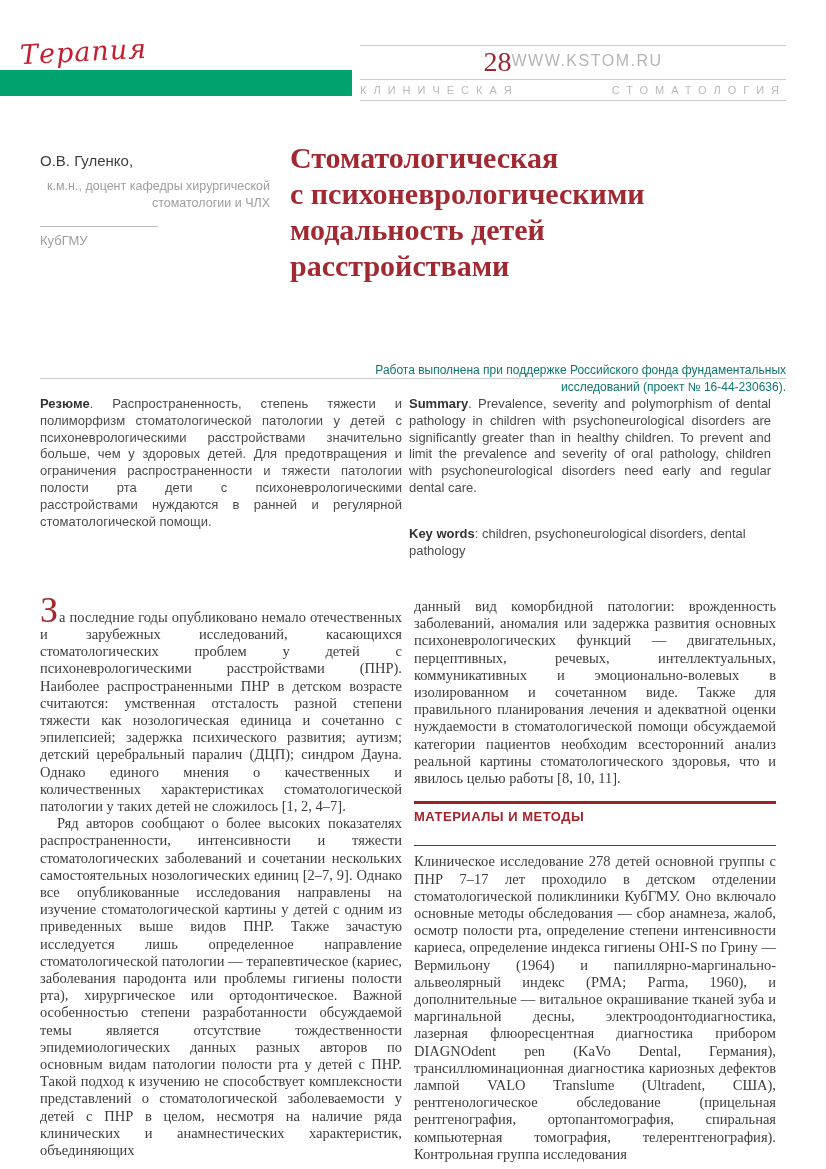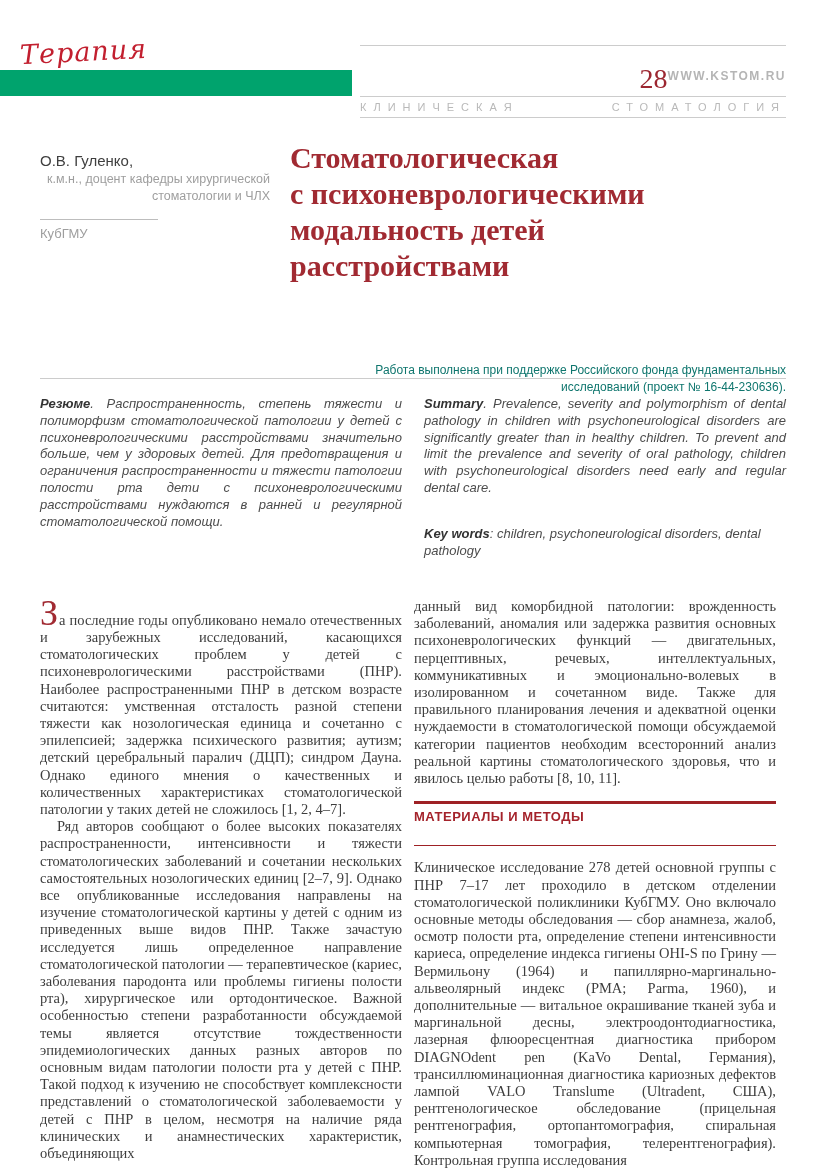--- a/index.html
+++ b/index.html
@@ -31,39 +31,38 @@
   .green-bar{
     position:absolute;left:0;top:70px;
     width:352px;height:26px;
     background:var(--green);
   }
   .header-right{
     position:absolute;left:360px;top:45px;width:426px;
   }
   .hr-rule{border-top:1px solid var(--light-rule);}
   .hr-row1{
-    display:flex;justify-content:flex-end;align-items:flex-start;
+    display:flex;justify-content:center;align-items:flex-start;
     padding:2px 0 3px 0;
-    margin-top:17px;
   }
   .page-number{
     font-family:"Liberation Serif",serif;
     font-size:28px;line-height:28px;color:#9c2731;
   }
   .site-url{
-    font-size:12px;letter-spacing:1.5px;color:#b5b5b5;margin-top:4px;font-weight:bold;
+    font-size:16px;letter-spacing:1.5px;color:#b5b5b5;margin-top:4px;
   }
   .journal-line{
     display:flex;justify-content:space-between;
     padding:4px 0 4px 0;
     font-size:11px;letter-spacing:7px;color:#b9b9b9;gap:45px;
   }
   
   .author-block{position:absolute;left:40px;top:152px;width:230px;}
-  .author-name{font-size:15px;color:#3f3f3f;margin-bottom:2px;}
+  .author-name{font-size:15px;color:#3f3f3f;margin-bottom:9px;}
   .author-degree{font-size:12.5px;line-height:17px;color:var(--gray-text);text-align:right;}
   .author-divider{width:118px;border-top:1px solid #bdbdbd;margin:14px 0 6px 0;}
   .author-affiliation{font-size:13px;color:var(--gray-text);}
   
   .article-title{
     position:absolute;left:290px;top:140px;width:500px;
     font-family:"Liberation Serif",serif;
     font-size:30px;line-height:36px;color:var(--accent);
   }
   
@@ -72,21 +71,21 @@
     text-align:right;font-size:12px;line-height:17px;color:#0f766e;margin-top:40px;
   }
   
   .top-divider{
     position:absolute;left:40px;top:378px;width:746px;
     border-top:1px solid var(--light-rule);
   }
   
   .abstract-row{
     position:absolute;left:40px;top:396px;width:746px;
-    display:flex;gap:22px;font-style:italic;
+    display:flex;gap:7px;
   }
   .abs-col{width:362px;}
   .abs-text{
     font-size:13px;line-height:16.8px;text-align:justify;color:#4c4c4c;
     height:122px;
   }
   .abs-text b{color:#333333;}
   .kw-text{
     font-size:13px;line-height:16.8px;text-align:left;color:#4c4c4c;
     margin-top:8px;
@@ -110,21 +109,21 @@
   .section-heading{
     margin-top:14px;
     border-top:3px solid #9e2125;
     border-bottom:1px solid #9e2125;
     padding:4px 0 20px 0;
     font-family:"Liberation Sans",sans-serif;
     font-size:13px;font-weight:bold;letter-spacing:0.5px;
     color:#a4232b;
     text-align:left;
   }
-  .after-heading{margin-top:13px;}
+  .after-heading{margin-top:7px;}
 </style>
 </head>
 <body>
 
 <div class="page">
 
   <div class="logo">Терапия</div>
   <div class="green-bar"></div>
 
   <div class="header-right">

